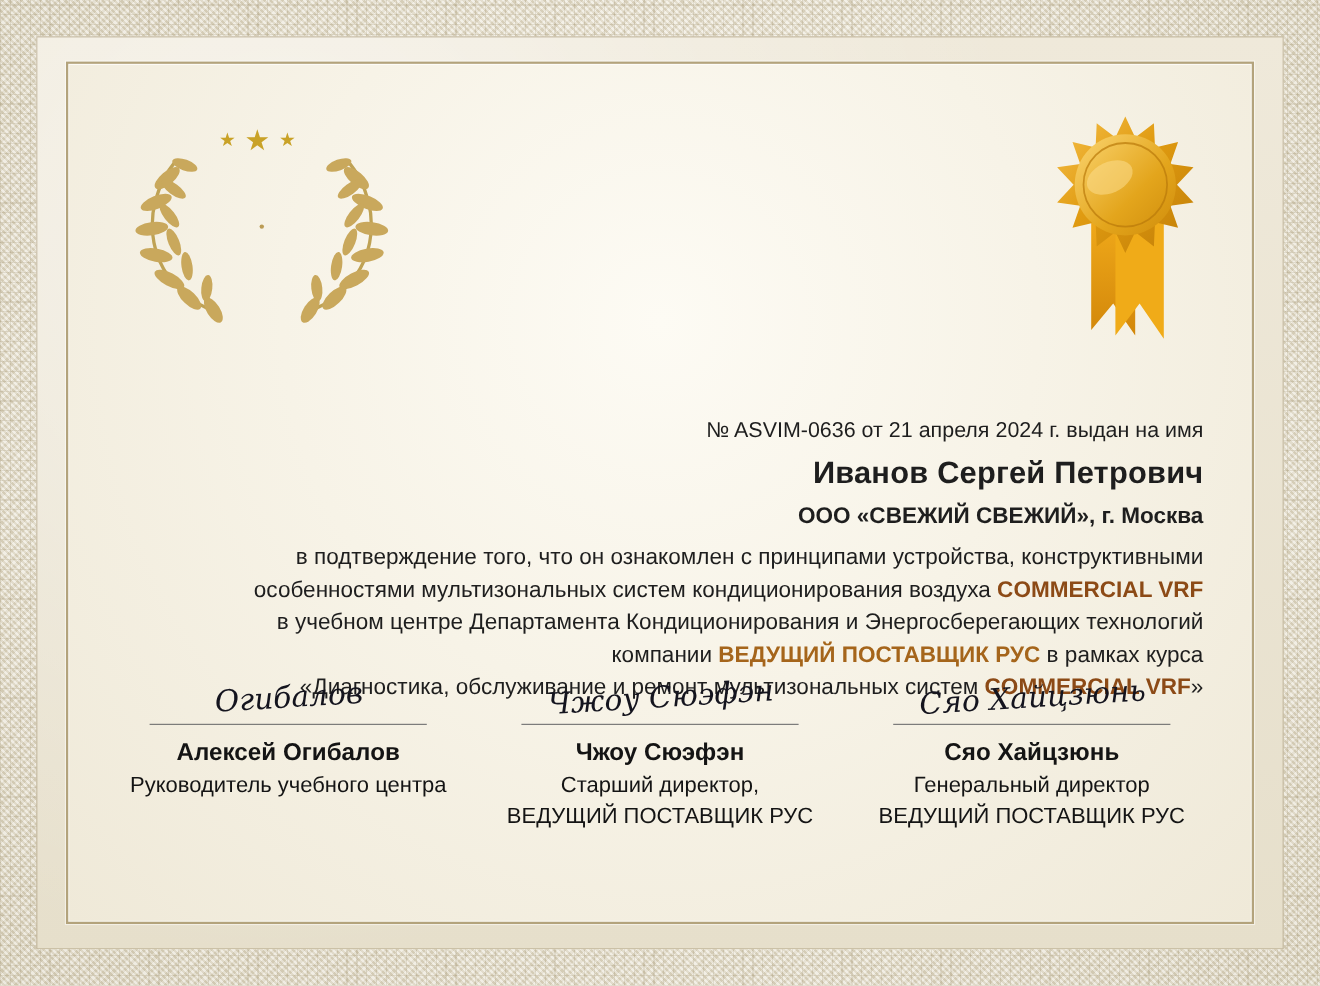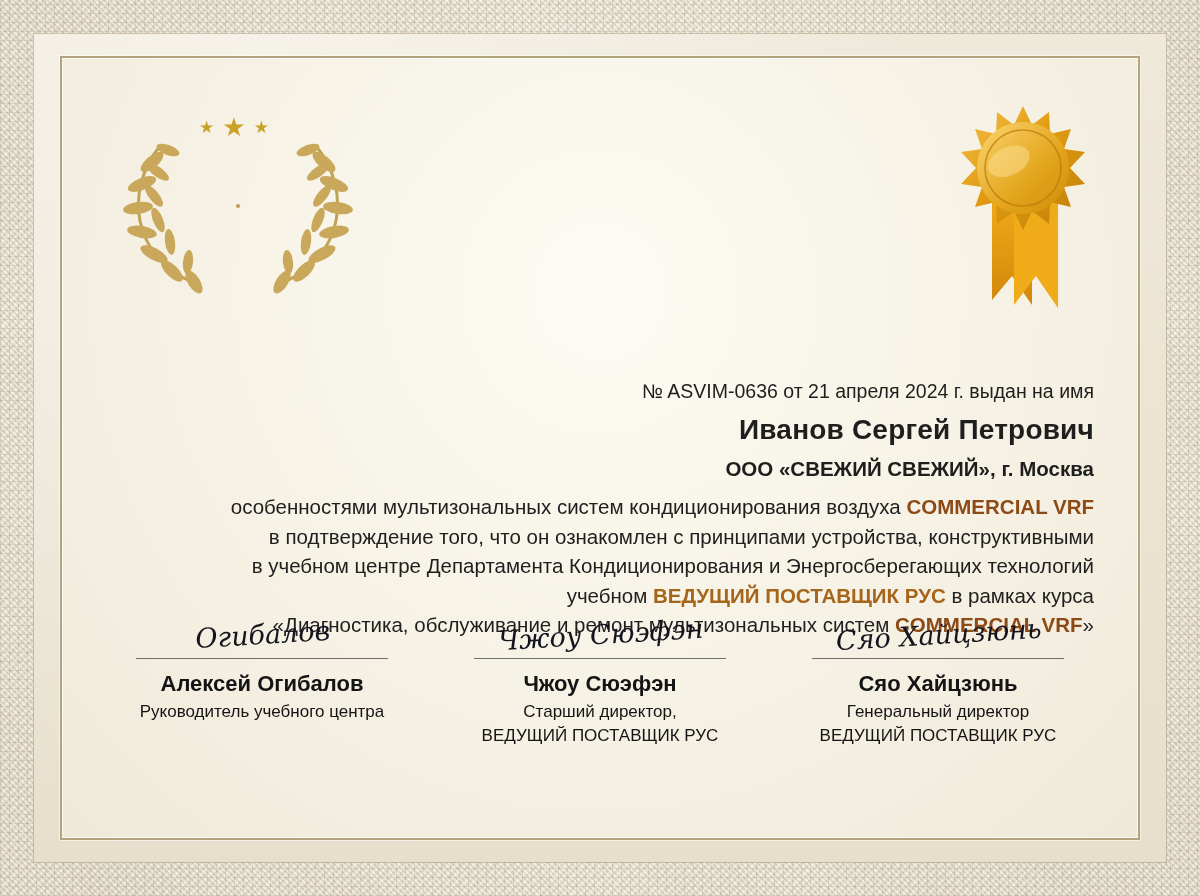--- a/index.html
+++ b/index.html
@@ -174,21 +174,21 @@
     background: #6f6f6f;
     margin: 4px 24px 9px 24px;
   }
   .sig-name {
     font-size: 22px;
     font-weight: bold;
     color: #141414;
     line-height: 1.45;
   }
   .sig-role {
-    font-size: 17px;
+    font-size: 20px;
     color: #141414;
     line-height: 1.42;
   }
 </style>
 </head>
 <body>
 
 <div class="certificate">
 
   <div class="frame-band"></div>
@@ -274,27 +274,27 @@
         </g>
       </svg>
     </div>
 
 
     <div class="body-block">
       <div class="line l-issue">№ ASVIM-0636 от 21 апреля 2024 г. выдан на имя</div>
       <div class="line l-name">Иванов Сергей Петрович</div>
       <div class="line l-company">ООО «СВЕЖИЙ СВЕЖИЙ», г. Москва</div>
 
+      <div class="line l-para">в подтверждение того, что он ознакомлен с принципами устройства, конструктивными</div>
       <div class="line l-para">
         <span>особенностями мультизональных систем кондиционирования воздуха </span><span class="hl">COMMERCIAL VRF</span>
       </div>
-      <div class="line l-para">в подтверждение того, что он ознакомлен с принципами устройства, конструктивными</div>
       <div class="line l-para">в учебном центре Департамента Кондиционирования и Энергосберегающих технологий</div>
       <div class="line l-para">
-        <span>учебном </span><span class="hl-gold">ВЕДУЩИЙ ПОСТАВЩИК РУС</span><span> в рамках курса</span>
+        <span>компании </span><span class="hl-gold">ВЕДУЩИЙ ПОСТАВЩИК РУС</span><span> в рамках курса</span>
       </div>
       <div class="line l-para">
         <span>«Диагностика, обслуживание и ремонт мультизональных систем </span><span class="hl">COMMERCIAL VRF</span><span>»</span>
       </div>
     </div>
 
     <div class="signatures">
 
       <div class="sig">
         <div class="sig-mark">Огибалов</div>

